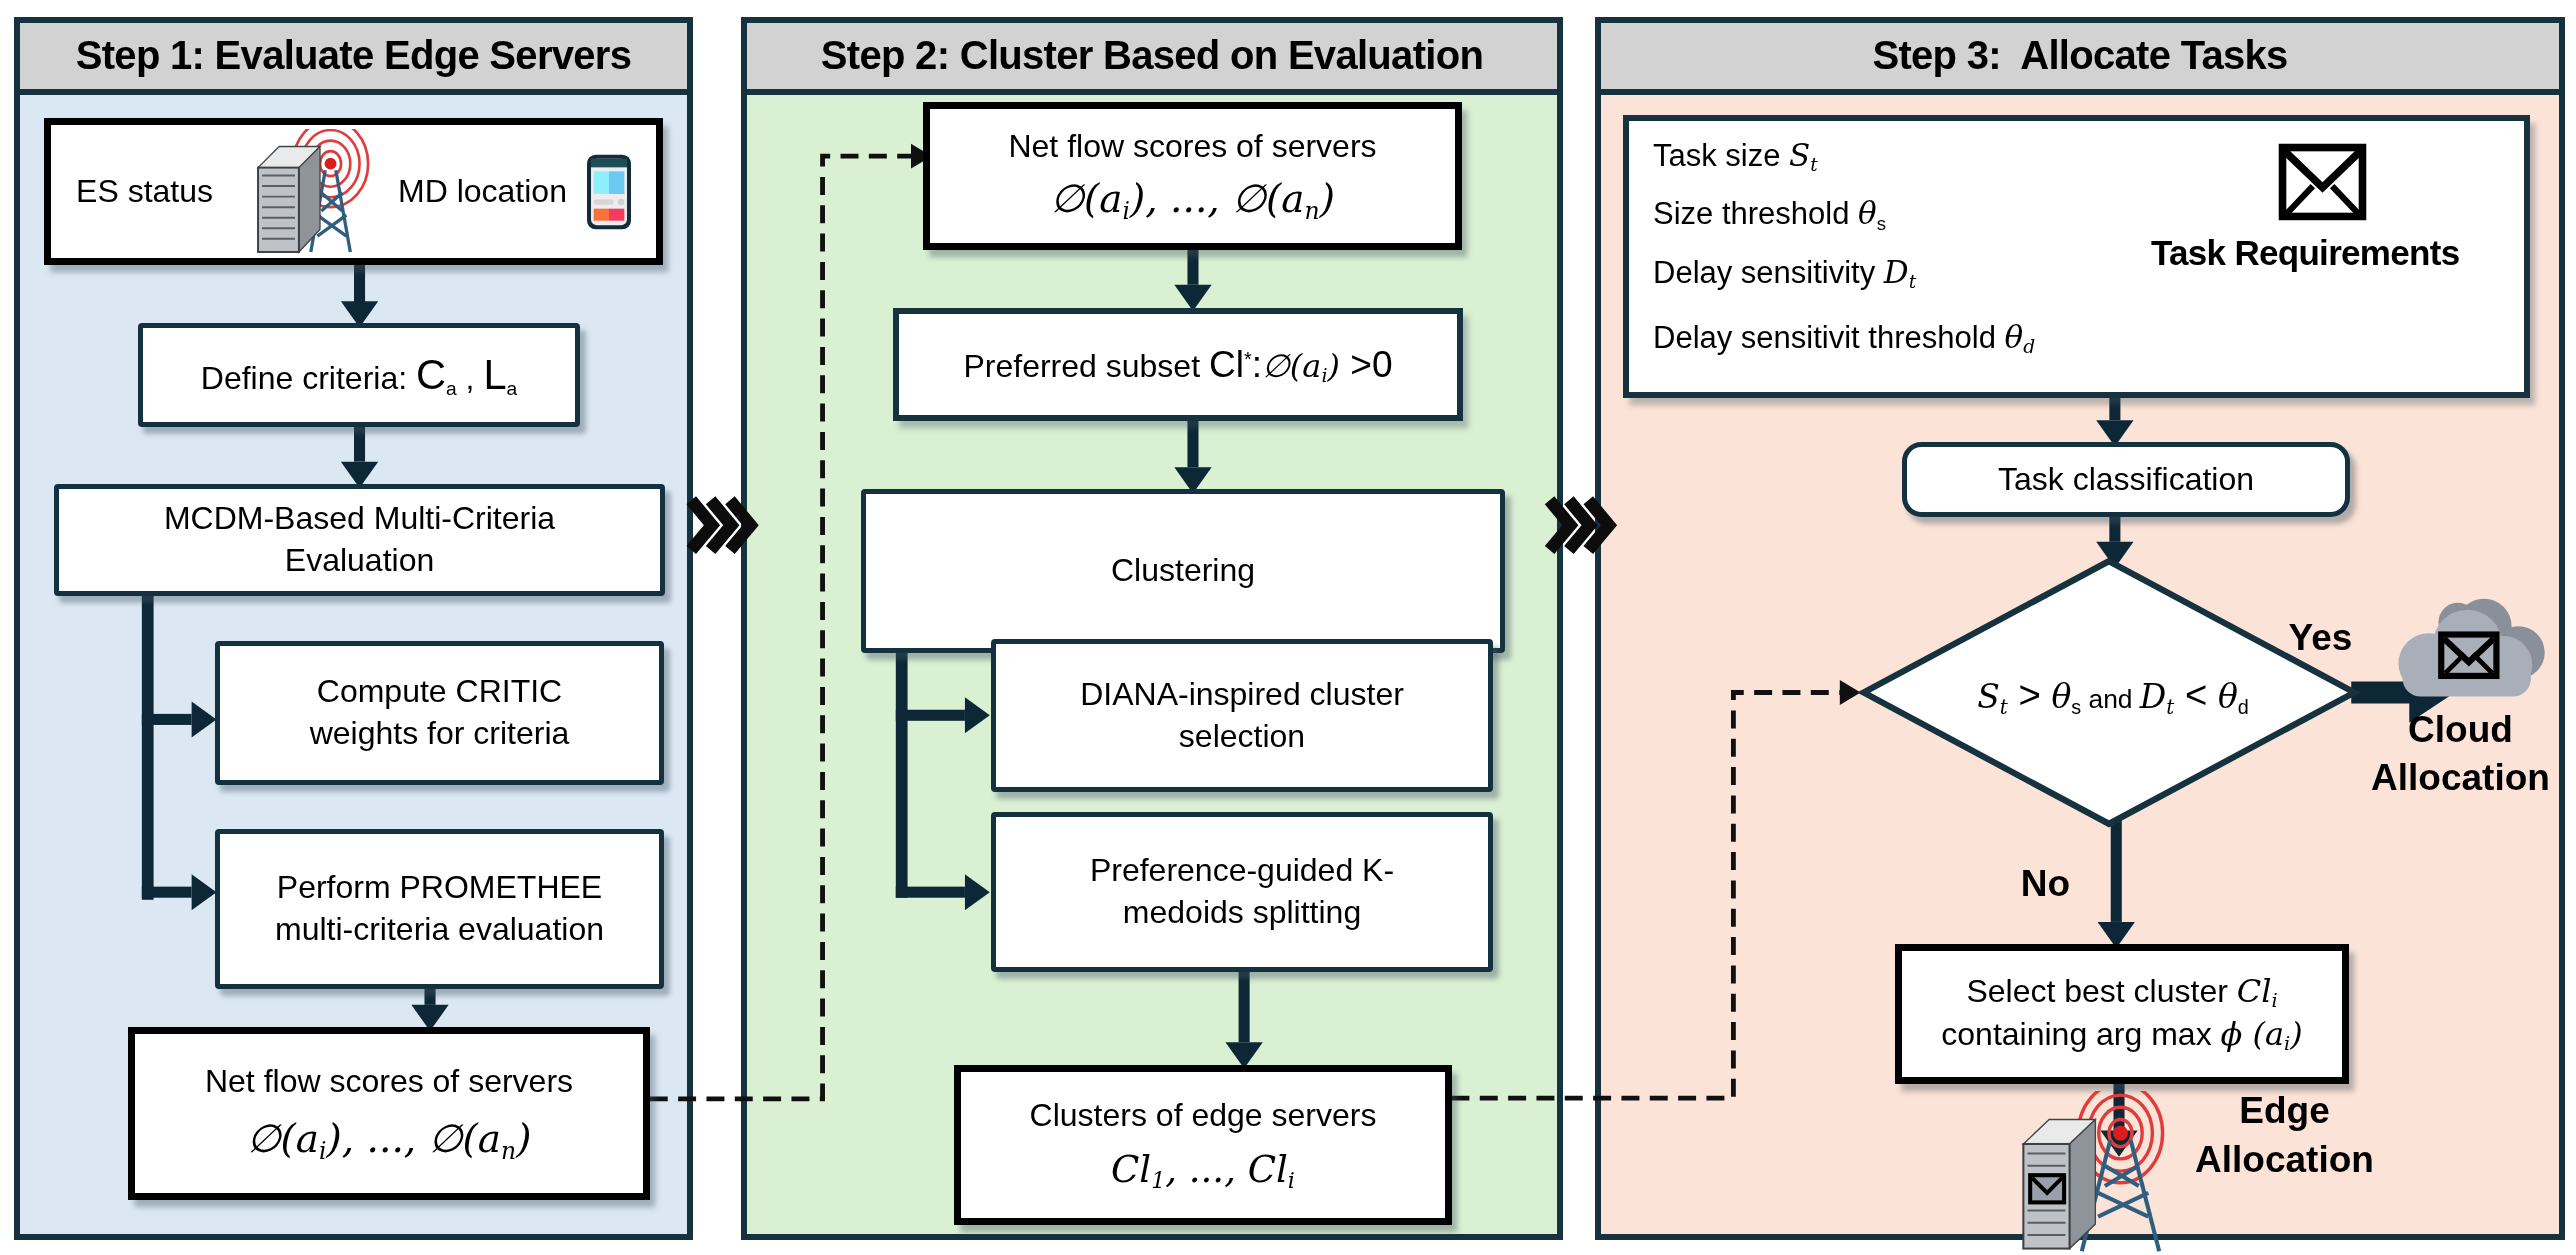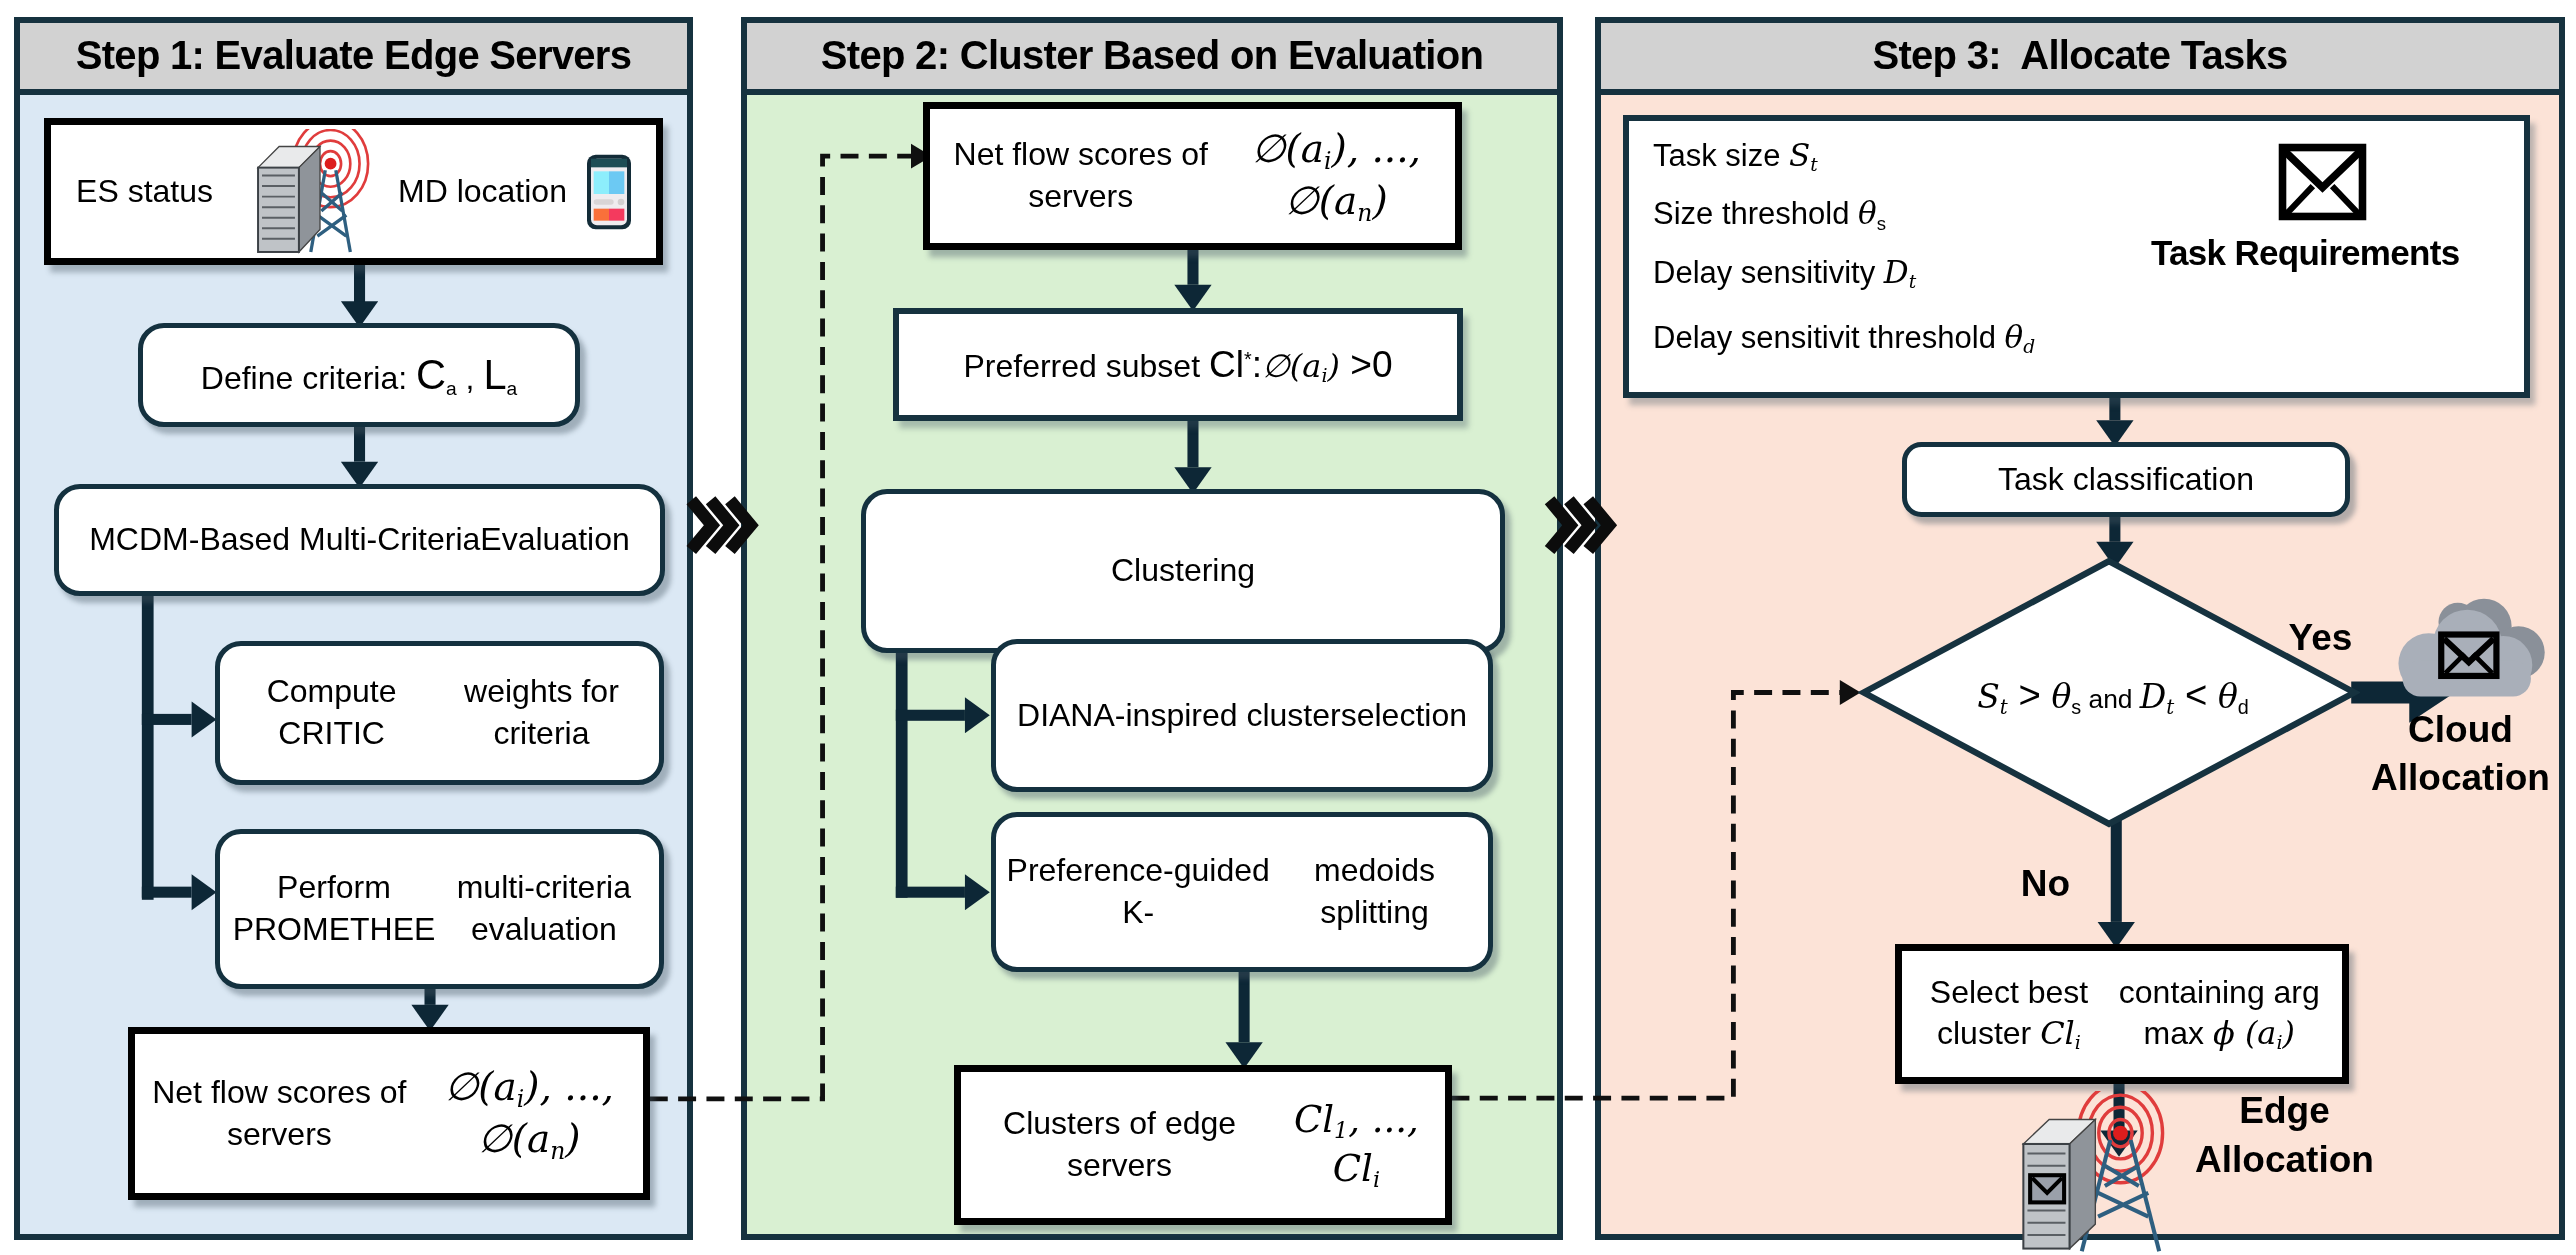--- a/index.html
+++ b/index.html
@@ -3,25 +3,25 @@
 <meta charset="utf-8">
 <style>
   *{box-sizing:border-box}
   html,body{margin:0;padding:0}
   body{width:2576px;height:1255px;position:relative;background:#ffffff;
        font-family:"Liberation Sans",sans-serif;color:#000;overflow:hidden}
   .panel{position:absolute;border:6.2px solid #16323f;z-index:1}
   .phead{position:absolute;left:0;right:0;top:0;height:72px;background:#d2d2d2;
          border-bottom:6.2px solid #16323f;display:flex;align-items:center;justify-content:center;
          font-size:40px;font-weight:bold;letter-spacing:-0.7px;white-space:pre}
-  .bx{position:absolute;background:#fff;display:flex;align-items:center;
+  .bx{position:absolute;background:#fff;display:flex;flex-direction:column;align-items:center;
       justify-content:center;text-align:center;z-index:3;padding:4.1px 9.7px}
   .sq{border:7px solid #000;box-shadow:6.2px 7.6px 5.5px rgba(70,88,99,.40)}
   .sqn{border:6.2px solid #16323f;box-shadow:6.2px 7.6px 5.5px rgba(70,88,99,.35)}
-  .rd{border:5.5px solid #14313f;border-radius:26px;box-shadow:5.5px 7px 5.5px rgba(70,88,99,.40)}
+  .rd{border:5.5px solid #14313f;border-radius:4px;box-shadow:5.5px 7px 5.5px rgba(70,88,99,.40)}
   .ln{font-size:32px;line-height:1.30}
   .formula{font-size:39px}
   .row{display:flex;flex-direction:row;align-items:center;justify-content:center;gap:20px}
   span.m{font-family:"DejaVu Serif",serif;font-style:italic}
   span.msub{font-family:"DejaVu Serif",serif;font-style:italic;font-size:.6em;vertical-align:-.28em}
   span.sub{font-size:.6em;vertical-align:-.32em}
   span.sup{font-size:.62em;vertical-align:.55em}
   span.lg{font-size:1.16em}
   span.big{font-size:1.3em}
   span.and{font-size:.8em}

